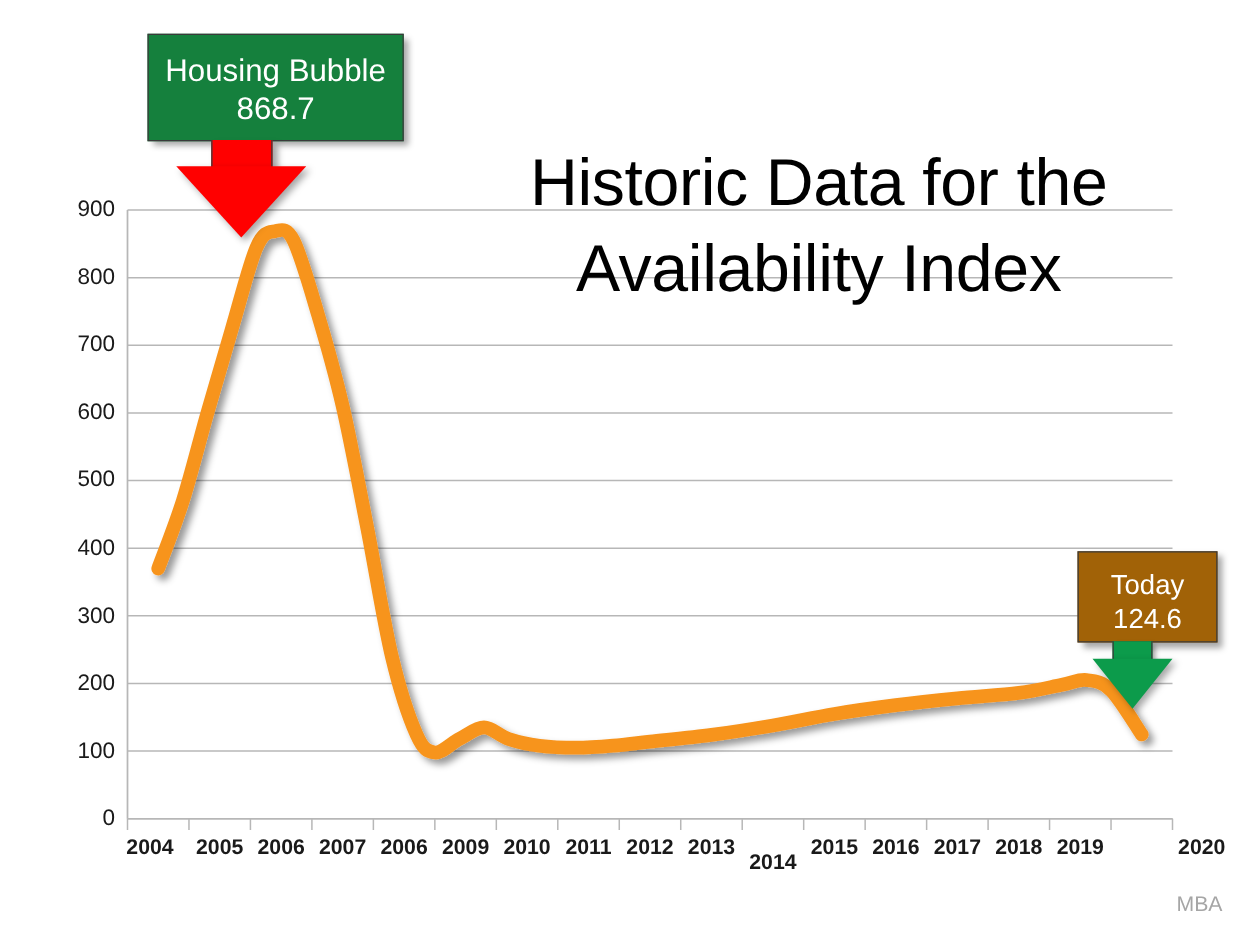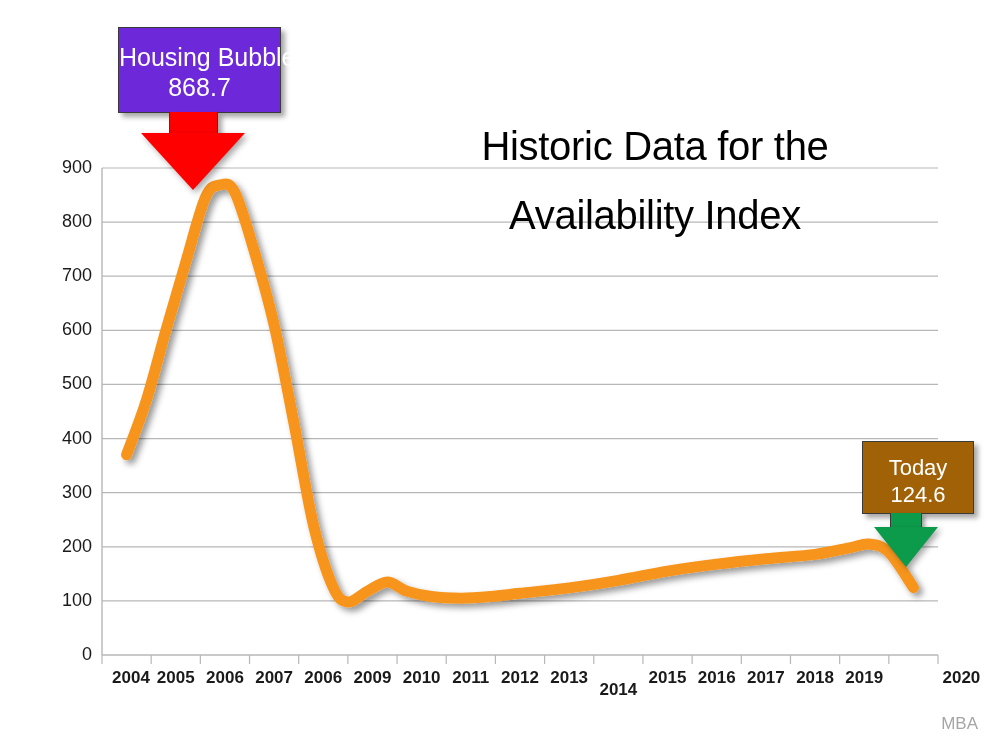--- a/index.html
+++ b/index.html
@@ -10,21 +10,21 @@
     overflow:hidden;
     position:relative;
   }
   #stage{position:absolute;left:0;top:0;width:1000px;height:750px;}
 
   
   #chart-title{
     position:absolute;
     left:368px; top:112px; width:574px;
     text-align:center;
-    font-size:40px;
+    font-size:53px;
     line-height:69px;
     color:#000000;
     font-weight:400;
     letter-spacing:-0.3px;
   }
   #chart-title .tl{display:block;white-space:nowrap;}
 
   
   #plot-svg{position:absolute;left:0;top:0;width:1000px;height:750px;}
 
@@ -36,22 +36,22 @@
     box-sizing:border-box;
     color:#ffffff;
     text-align:center;
     box-shadow:4px 4px 5px rgba(0,0,0,.35);
   }
   .callout .line1,.callout .line2{display:block;white-space:nowrap;}
 
   
   #callout-housing-bubble{left:118px;top:27px;}
   #callout-housing-bubble .box{
-    width:163px;height:86px;
-    background:#6d28d9;
+    width:205px;height:86px;
+    background:#15803d;
     padding-top:14px;
   }
   #callout-housing-bubble .line1{font-size:25px;line-height:30px;}
   #callout-housing-bubble .line2{font-size:25px;line-height:30px;}
   #callout-housing-bubble .stem{
     position:absolute;left:51px;top:85px;
     width:49px;height:23px;
     background:#FF0000;
     border-left:1px solid #3a3a3a;border-right:1px solid #3a3a3a;
     box-sizing:border-box;
@@ -167,21 +167,21 @@
       <div class="ylabel" style="left: 38px; top: 481.667px;">300</div>
       <div class="ylabel" style="left: 38px; top: 427.556px;">400</div>
       <div class="ylabel" style="left: 38px; top: 373.444px;">500</div>
       <div class="ylabel" style="left: 38px; top: 319.333px;">600</div>
       <div class="ylabel" style="left: 38px; top: 265.222px;">700</div>
       <div class="ylabel" style="left: 38px; top: 211.111px;">800</div>
       <div class="ylabel" style="left: 38px; top: 157px;">900</div>
     </div>
 
   <div id="xlabels">
-      <div class="xlabel" style="left: 101px; top: 668px;">2004</div>
+      <div class="xlabel" style="left: 90px; top: 668px;">2004</div>
       <div class="xlabel" style="left: 145.765px; top: 668px;">2005</div>
       <div class="xlabel" style="left: 194.941px; top: 668px;">2006</div>
       <div class="xlabel" style="left: 244.118px; top: 668px;">2007</div>
       <div class="xlabel" style="left: 293.294px; top: 668px;">2006</div>
       <div class="xlabel" style="left: 342.471px; top: 668px;">2009</div>
       <div class="xlabel" style="left: 391.647px; top: 668px;">2010</div>
       <div class="xlabel" style="left: 440.824px; top: 668px;">2011</div>
       <div class="xlabel" style="left: 490px; top: 668px;">2012</div>
       <div class="xlabel" style="left: 539.176px; top: 668px;">2013</div>
       <div class="xlabel" style="left: 588.353px; top: 668px; margin-top: 12px;">2014</div>

